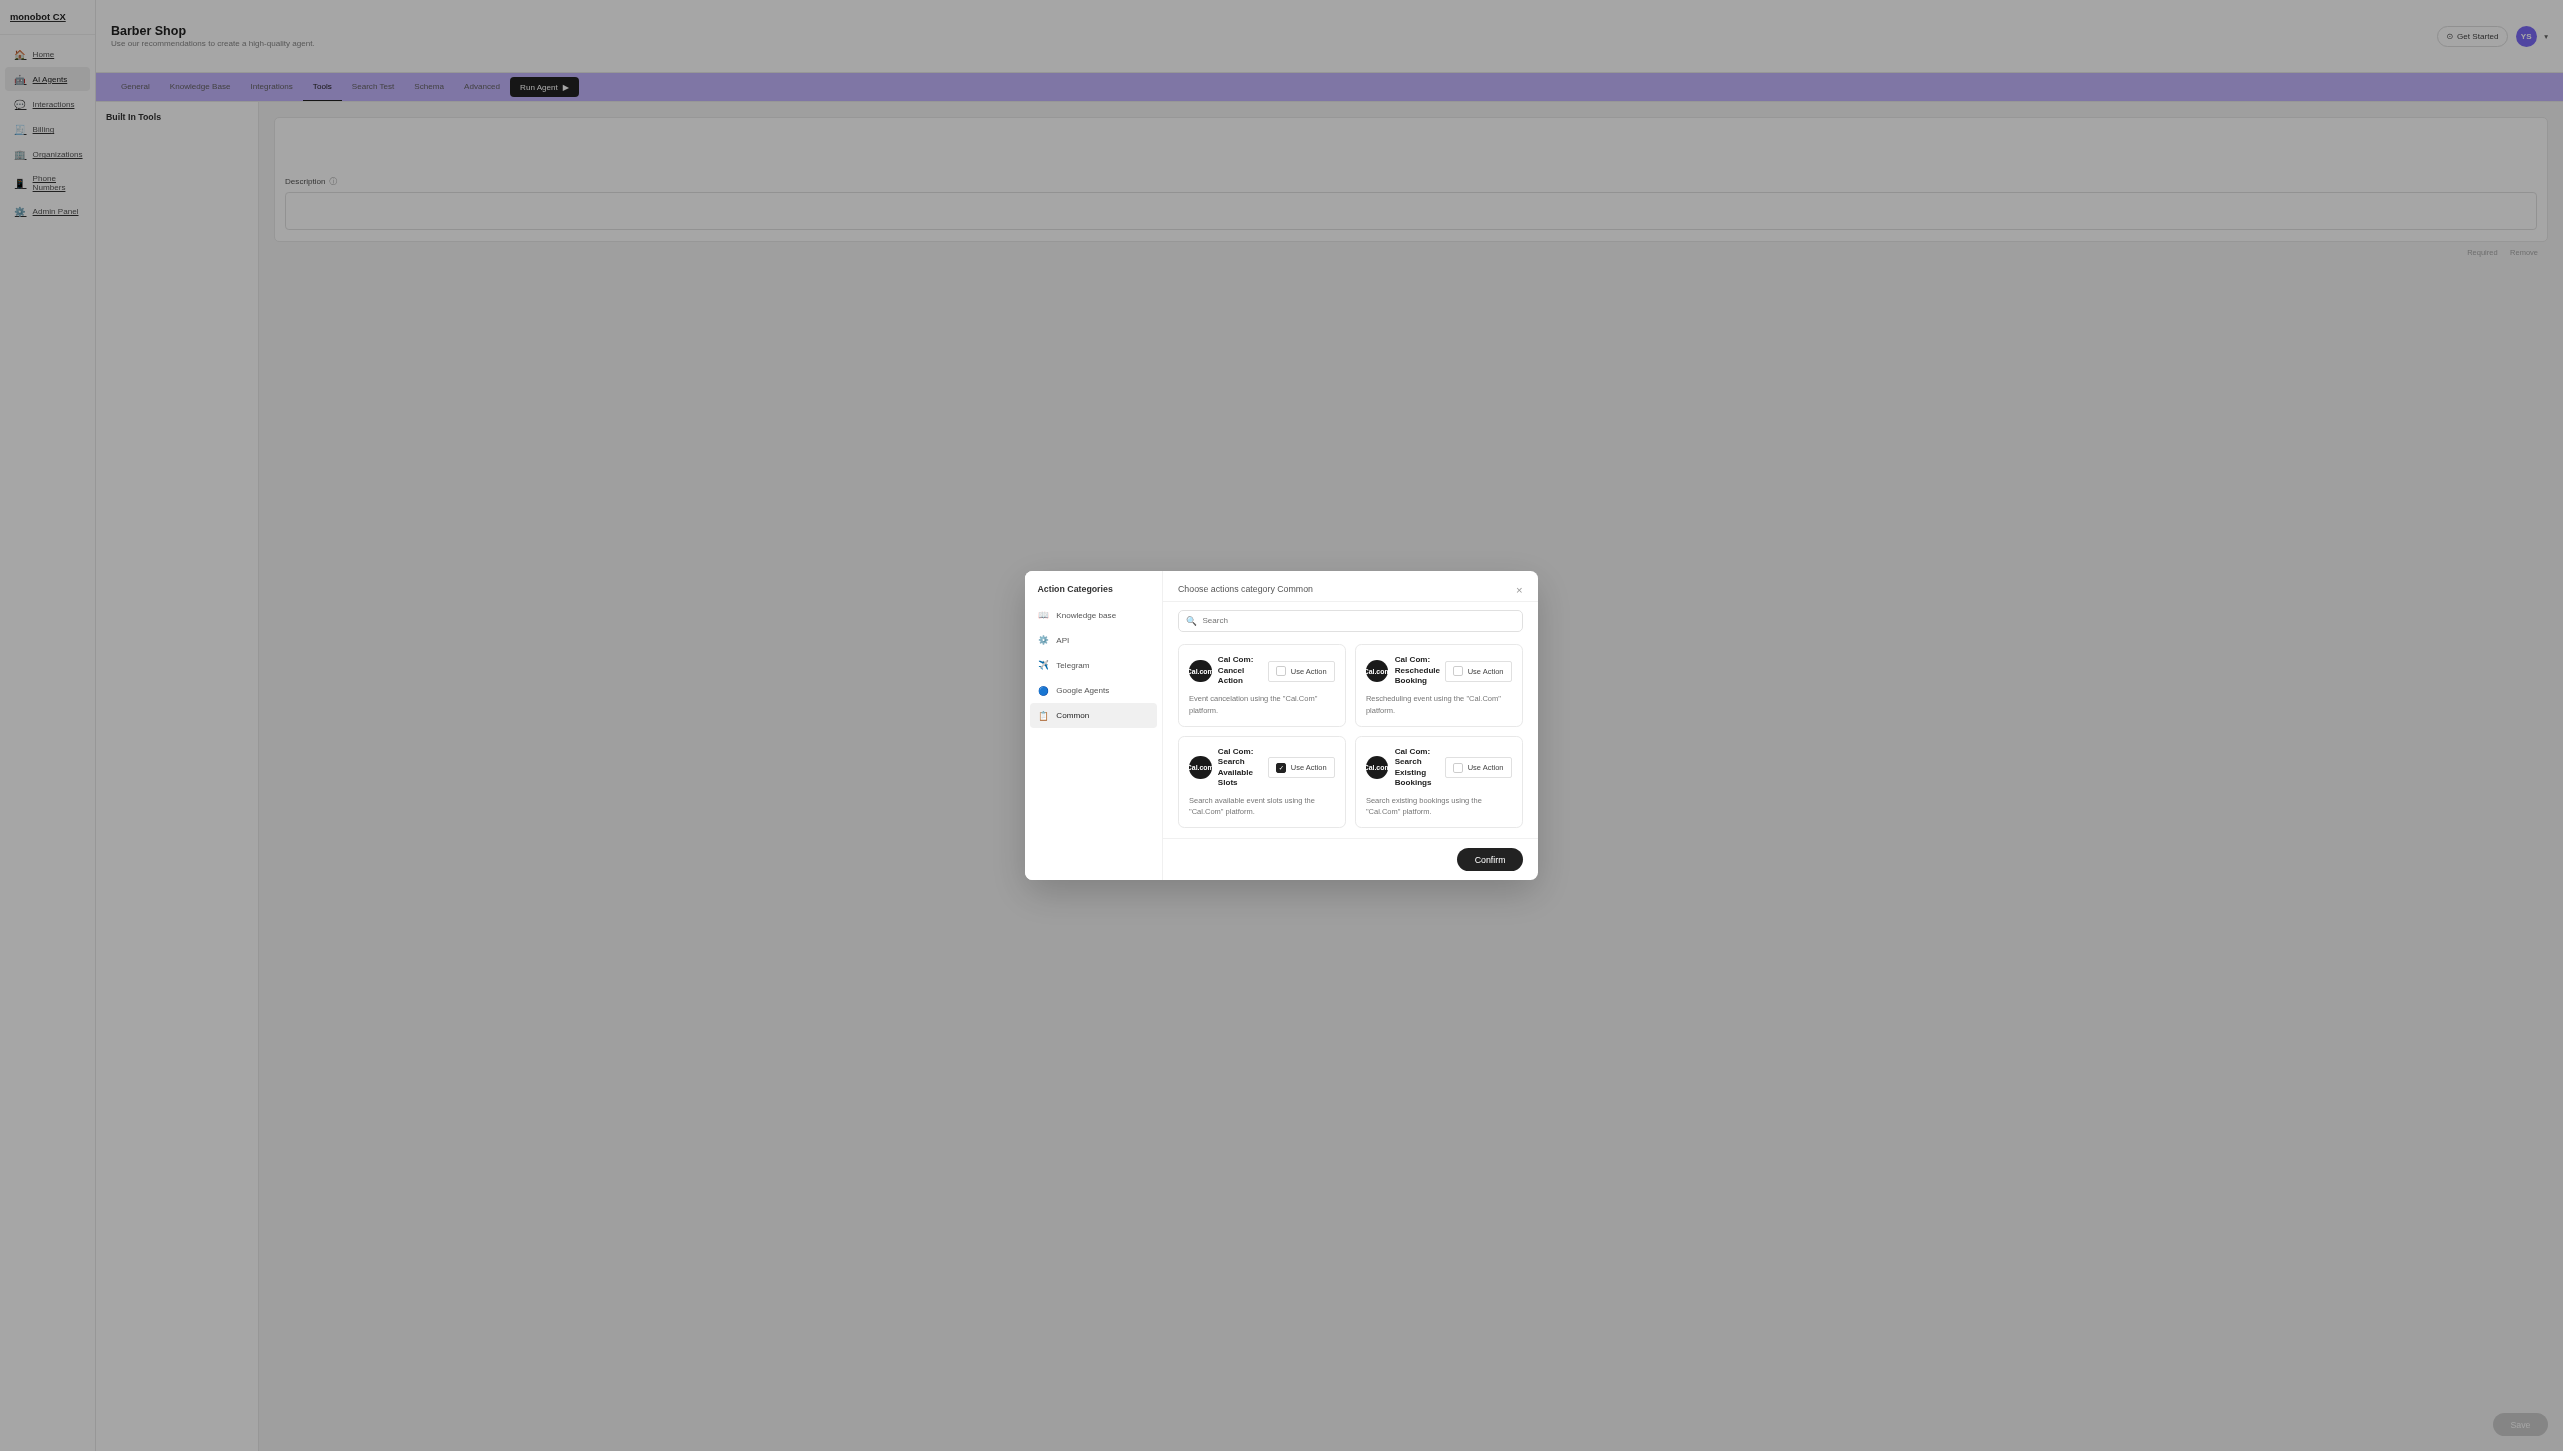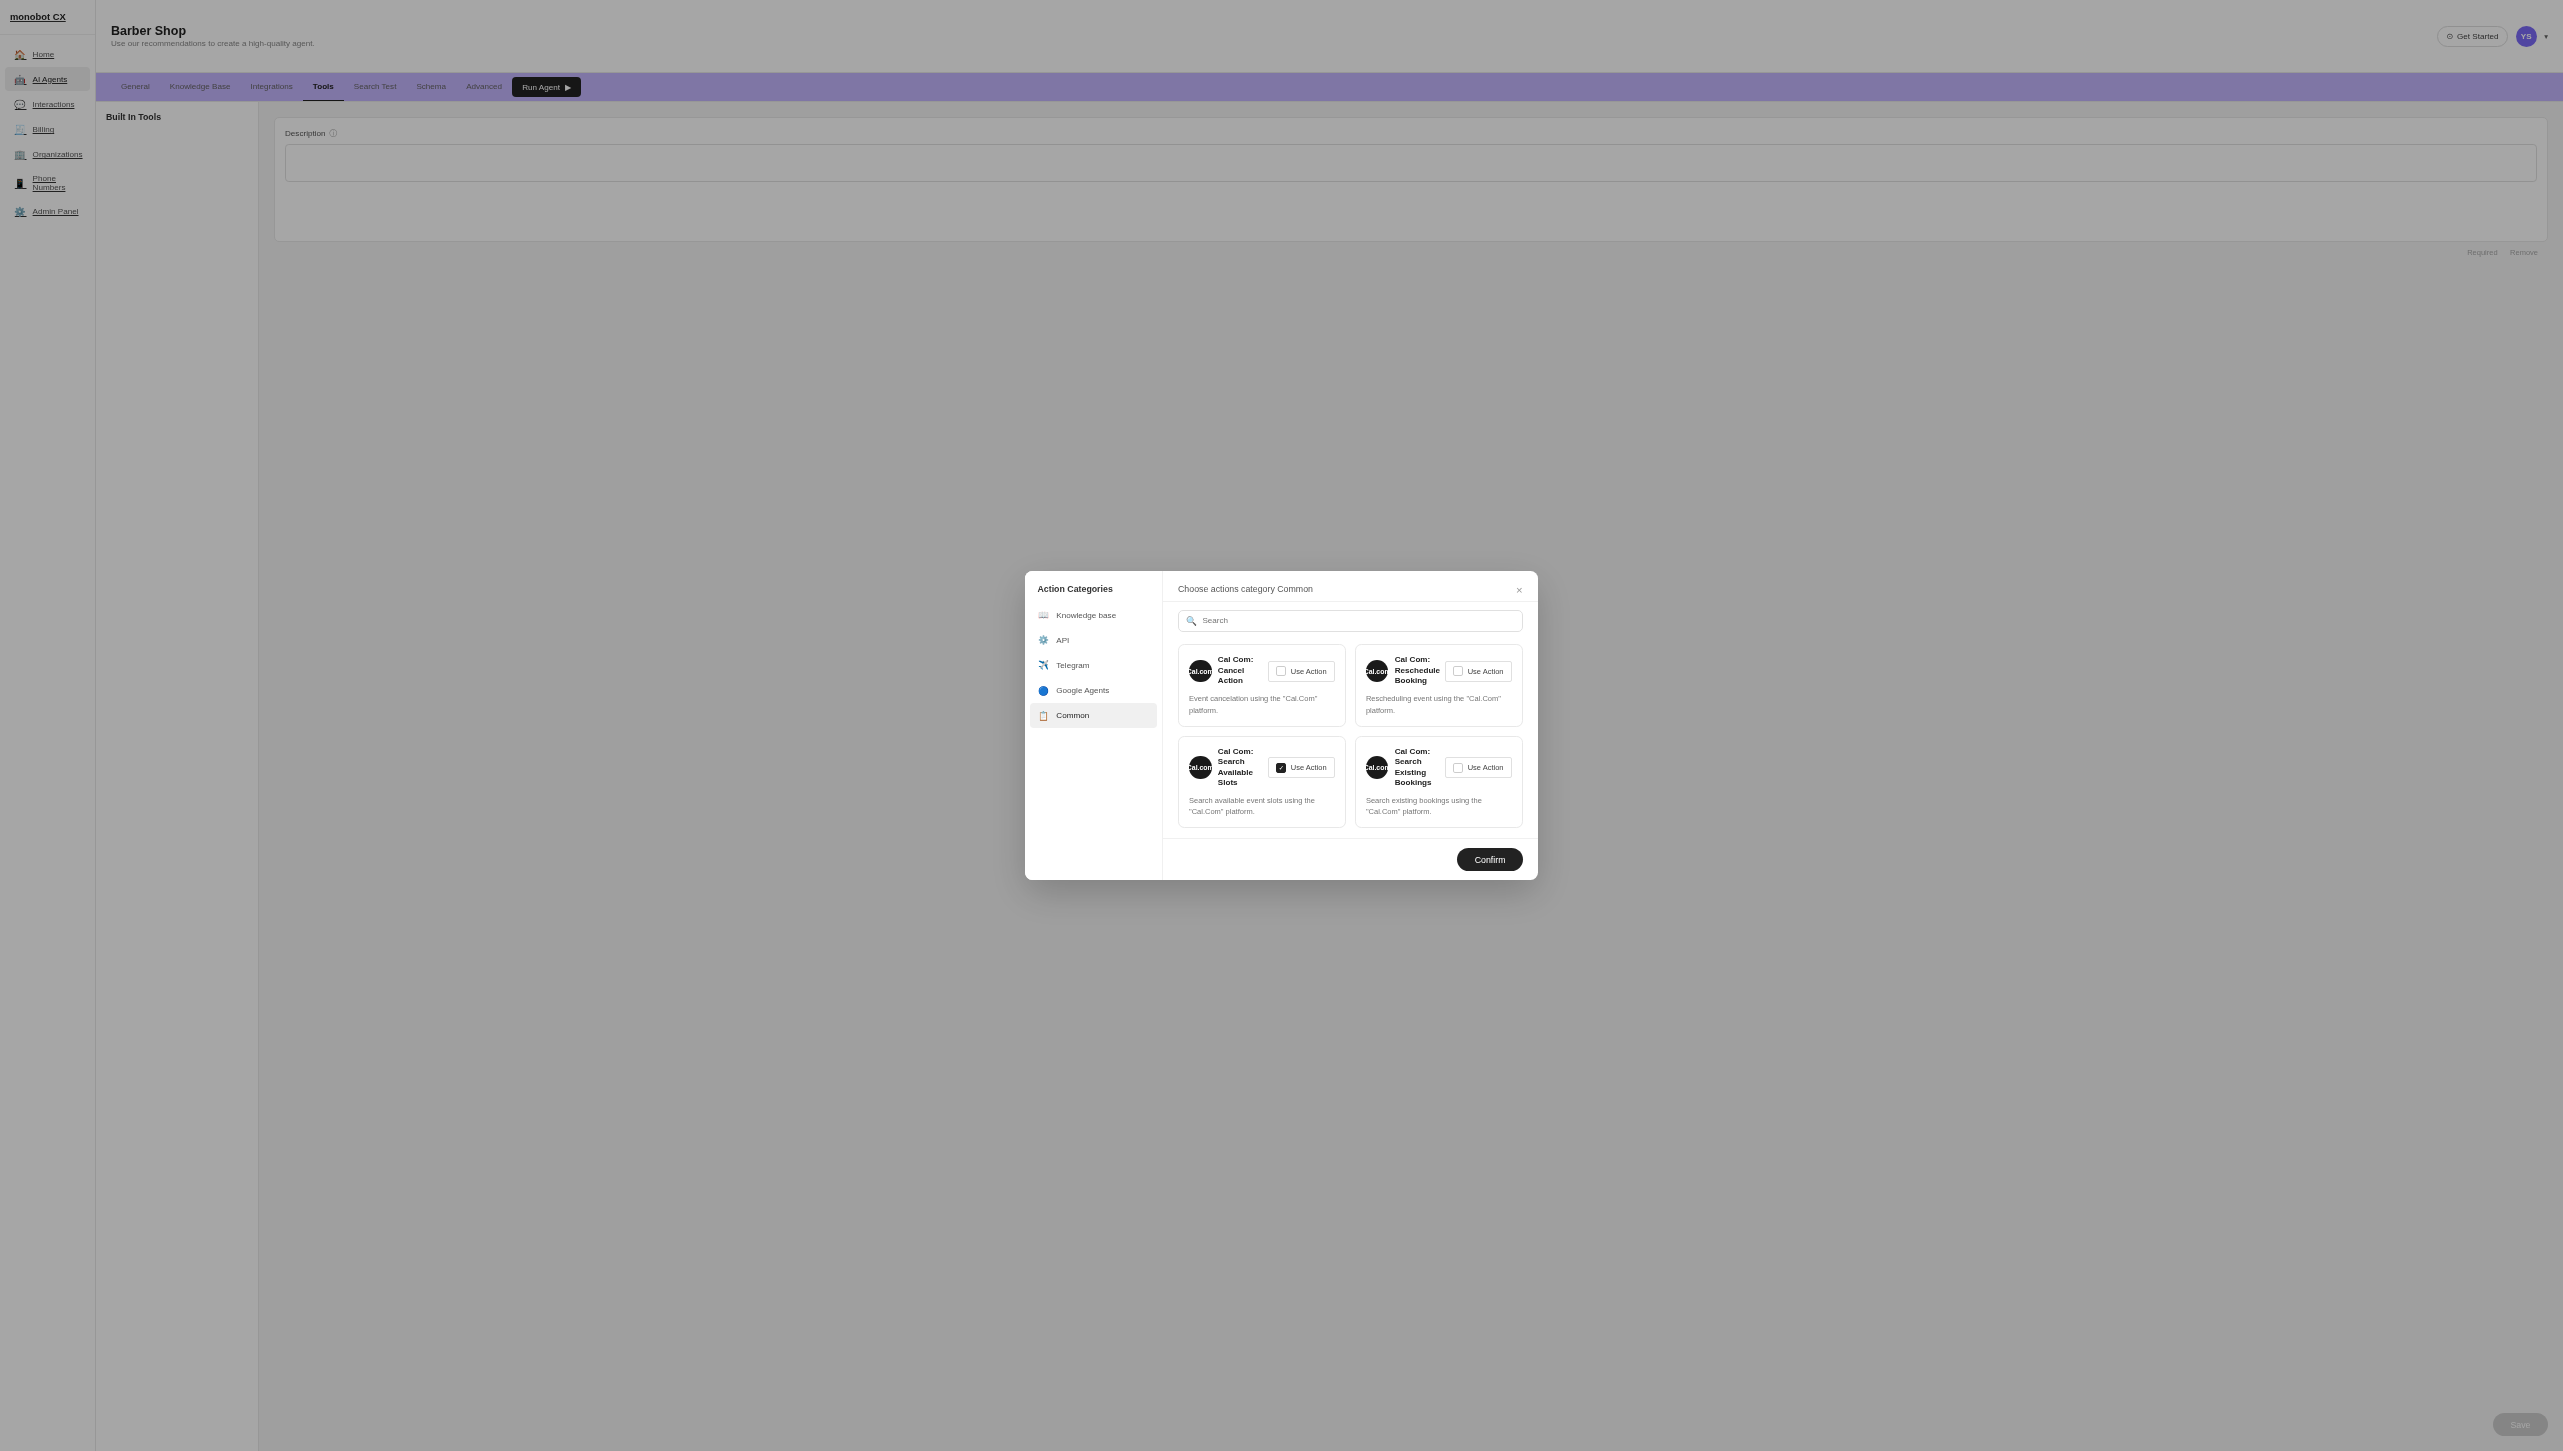--- a/index.html
+++ b/index.html
@@ -25,21 +25,21 @@
     .top-bar-left p { font-size: 8.1px; color: #888; margin-top: 1.3px; }
     .top-bar-right { display: flex; align-items: center; gap: 7.5px; }
     .get-started-btn { display: flex; align-items: center; gap: 3.8px; background: #fff; border: 0.6px solid #ddd; border-radius: 12.5px; padding: 4.4px 8.8px; font-size: 8.1px; cursor: pointer; color: #444; }
     .avatar { width: 21px; height: 21px; background: #7c6af7; border-radius: 50%; display: flex; align-items: center; justify-content: center; color: #fff; font-size: 8.1px; font-weight: 600; }
     .chevron-btn { background: none; border: none; cursor: pointer; color: #666; font-size: 7.5px; }
 
     
     .tab-bar { display: flex; align-items: center; justify-content: flex-start; padding: 0 15px; background: #c4b5fd; border-bottom: 0.6px solid #e8e8e8; }
     .tabs { display: flex; }
     .tab { padding: 8.8px 10px; font-size: 8.1px; color: #666; cursor: pointer; border-bottom: 1.3px solid transparent; display: flex; align-items: center; gap: 3.8px; }
-    .tab.active { color: #222; border-bottom-color: #222; font-weight: 700; }
+    .tab.active { color: #222; border-bottom-color: #222; font-weight: 400; }
     .run-agent-btn { display: flex; align-items: center; gap: 5px; background: #222; color: #fff; border: none; border-radius: 4px; padding: 5px 10px; font-size: 8.1px; cursor: pointer; }
 
     
     .content-area { display: flex; flex: 1; overflow: hidden; background: #f5f5f5; }
     .tools-panel { width: 163px; background: #fff; border-right: 0.6px solid #e8e8e8; padding: 10px; flex-shrink: 0; }
     .tools-panel h3 { font-size: 8.8px; font-weight: 600; color: #333; margin-bottom: 7.5px; }
     .main-panel { flex: 1; padding: 15px; overflow: auto; }
 
     
     .overlay { position: fixed; top: 0; left: 0; right: 0; bottom: 0; background: rgba(0,0,0,0.35); z-index: 100; display: flex; align-items: center; justify-content: center; }
@@ -69,21 +69,21 @@
     .use-action-btn { display: flex; align-items: center; gap: 4.4px; border: 0.9px solid #e0e0e0; border-radius: 2px; padding: 4.4px 7.5px; font-size: 7.5px; color: #444; cursor: pointer; background: #fff; white-space: nowrap; flex-shrink: 0; }
     .use-action-btn.checked { background: #fff; }
     .checkbox { width: 10px; height: 10px; border: 1.3px solid #ccc; border-radius: 1.9px; display: flex; align-items: center; justify-content: center; flex-shrink: 0; }
     .checkbox.checked { background: #222; border-color: #222; }
     .checkbox.checked::after { content: '✓'; color: #fff; font-size: 6.3px; }
     .modal-footer { padding: 8.8px 15px; display: flex; justify-content: flex-end; border-top: 0.6px solid #f0f0f0; }
     .confirm-btn { background: #222; color: #fff; border: none; border-radius: 12.5px; padding: 6.3px 17.5px; font-size: 8.8px; cursor: pointer; font-weight: 500; }
 
     
     .desc-panel { background: #fff; border: 0.6px solid #e8e8e8; border-radius: 5px; padding: 10px; min-height: 125px; }
-    .desc-label { font-size: 8.1px; color: #555; margin-bottom: 5px; display: flex; align-items: center; gap: 3.8px; }
+    .desc-label { font-size: 8.1px; color: #555; margin-bottom: 5px; display: flex; align-items: center; gap: 3.8px; margin-top: 48px; }
     .desc-input { border: 0.6px solid #e0e0e0; border-radius: 3.8px; padding: 6.3px 7.5px; font-size: 8.1px; color: #333; width: 100%; outline: none; min-height: 38px; }
 
     
     .table-header { display: flex; padding: 6.3px 10px; font-size: 7.5px; color: #aaa; gap: 12.5px; }
     .save-btn { position: fixed; bottom: 15px; right: 15px; background: #ccc; color: #fff; border: none; border-radius: 12.5px; padding: 6.3px 17.5px; font-size: 8.8px; cursor: pointer; }
   </style>
 </head>
 <body>
 
 <div class="app-layout">

